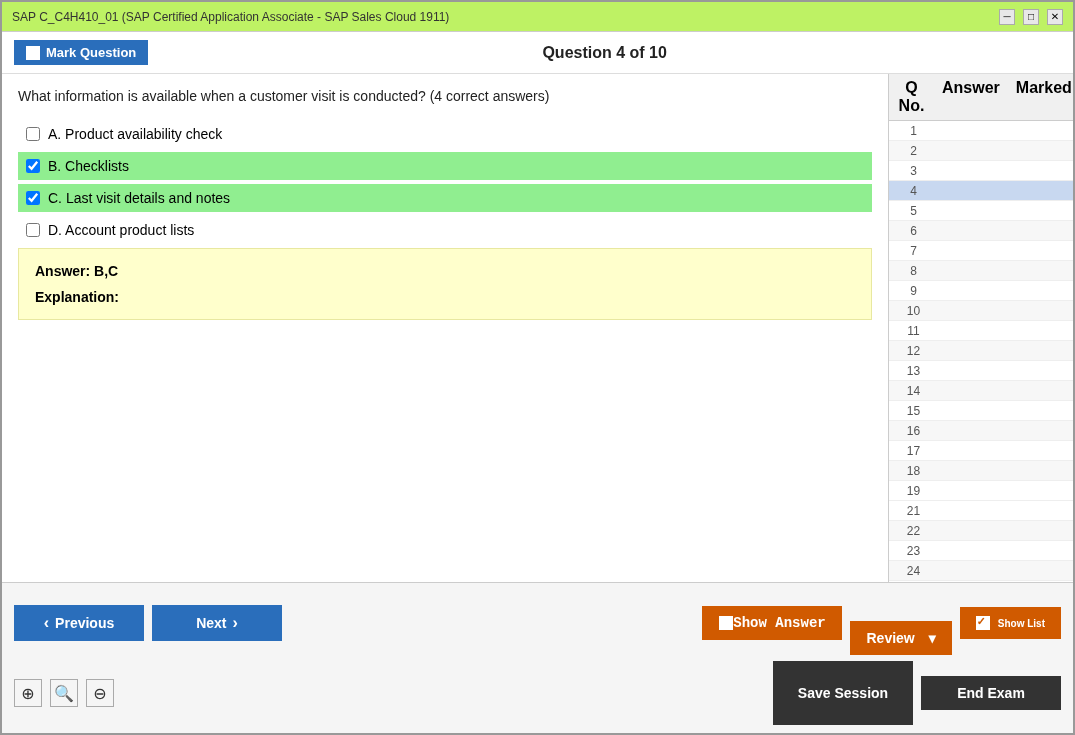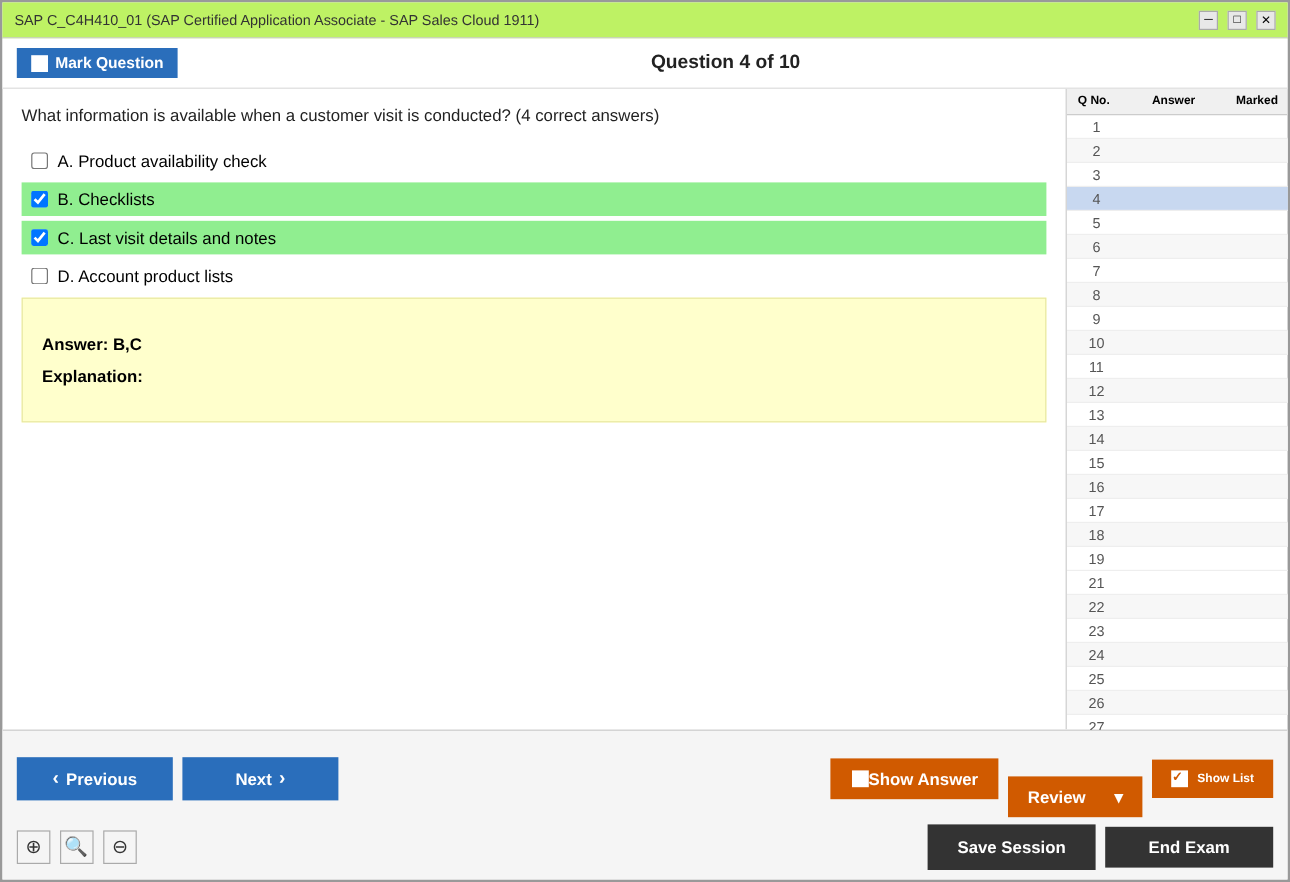--- a/index.html
+++ b/index.html
@@ -120,21 +120,21 @@
       background: #90ee90;
     }
     .option-item input[type=checkbox] {
       width: 14px;
       height: 14px;
       flex-shrink: 0;
     }
     .answer-box {
       background: #ffffcc;
       border: 1px solid #e8e8a0;
-      padding: 30px 16px;
+      padding: 14px 16px;
       font-size: 14px;
       margin-top: 4px;
     }
     .answer-box .answer-line {
       font-weight: bold;
       margin-bottom: 10px;
     }
     .answer-box .explanation-label {
       font-weight: bold;
     }
@@ -143,21 +143,21 @@
       border-left: 1px solid #ccc;
       display: flex;
       flex-direction: column;
       overflow: hidden;
     }
     .side-header {
       display: flex;
       background: #f0f0f0;
       border-bottom: 1px solid #ccc;
       font-weight: bold;
-      font-size: 10px;
+      font-size: 16px;
     }
     .side-header-col {
       padding: 5px 8px;
       flex: 1;
       text-align: center;
     }
     .side-header-col.qno { flex: 0 0 45px; text-align: center; }
     .side-header-col.answer { flex: 1; text-align: center; }
     .side-header-col.marked { flex: 0 0 50px; text-align: center; }
     .side-list {
@@ -226,38 +226,39 @@
       border: none;
       padding: 9px 16px;
       cursor: pointer;
       font-size: 14px;
       font-weight: bold;
       display: flex;
       align-items: center;
       gap: 0;
       min-width: 140px;
       justify-content: center;
+      font-family: Liberation Mono, monospace;
     }
     .show-answer-icon {
       width: 14px;
       height: 14px;
       background: #fff;
       display: inline-block;
     }
     .review-btn {
       background: #d05a00;
       color: #fff;
       border: none;
       padding: 9px 16px;
       cursor: pointer;
       font-size: 14px;
       font-weight: bold;
       display: flex;
       align-items: center;
-      gap: 24px;
+      gap: 14px;
       margin-top: 30px;
     }
     .show-list-btn {
       background: #d05a00;
       color: #fff;
       border: none;
       padding: 9px 16px;
       cursor: pointer;
       font-size: 10px;
       font-weight: bold;
@@ -294,21 +295,21 @@
       font-size: 14px;
       display: flex;
       align-items: center;
       justify-content: center;
       color: #333;
     }
     .save-btn {
       background: #333;
       color: #fff;
       border: none;
-      padding: 11px 20px;
+      padding: 24px 20px;
       cursor: pointer;
       font-size: 14px;
       font-weight: bold;
       min-width: 140px;
       justify-content: center;
     }
     .end-btn {
       background: #333;
       color: #fff;
       border: none;

